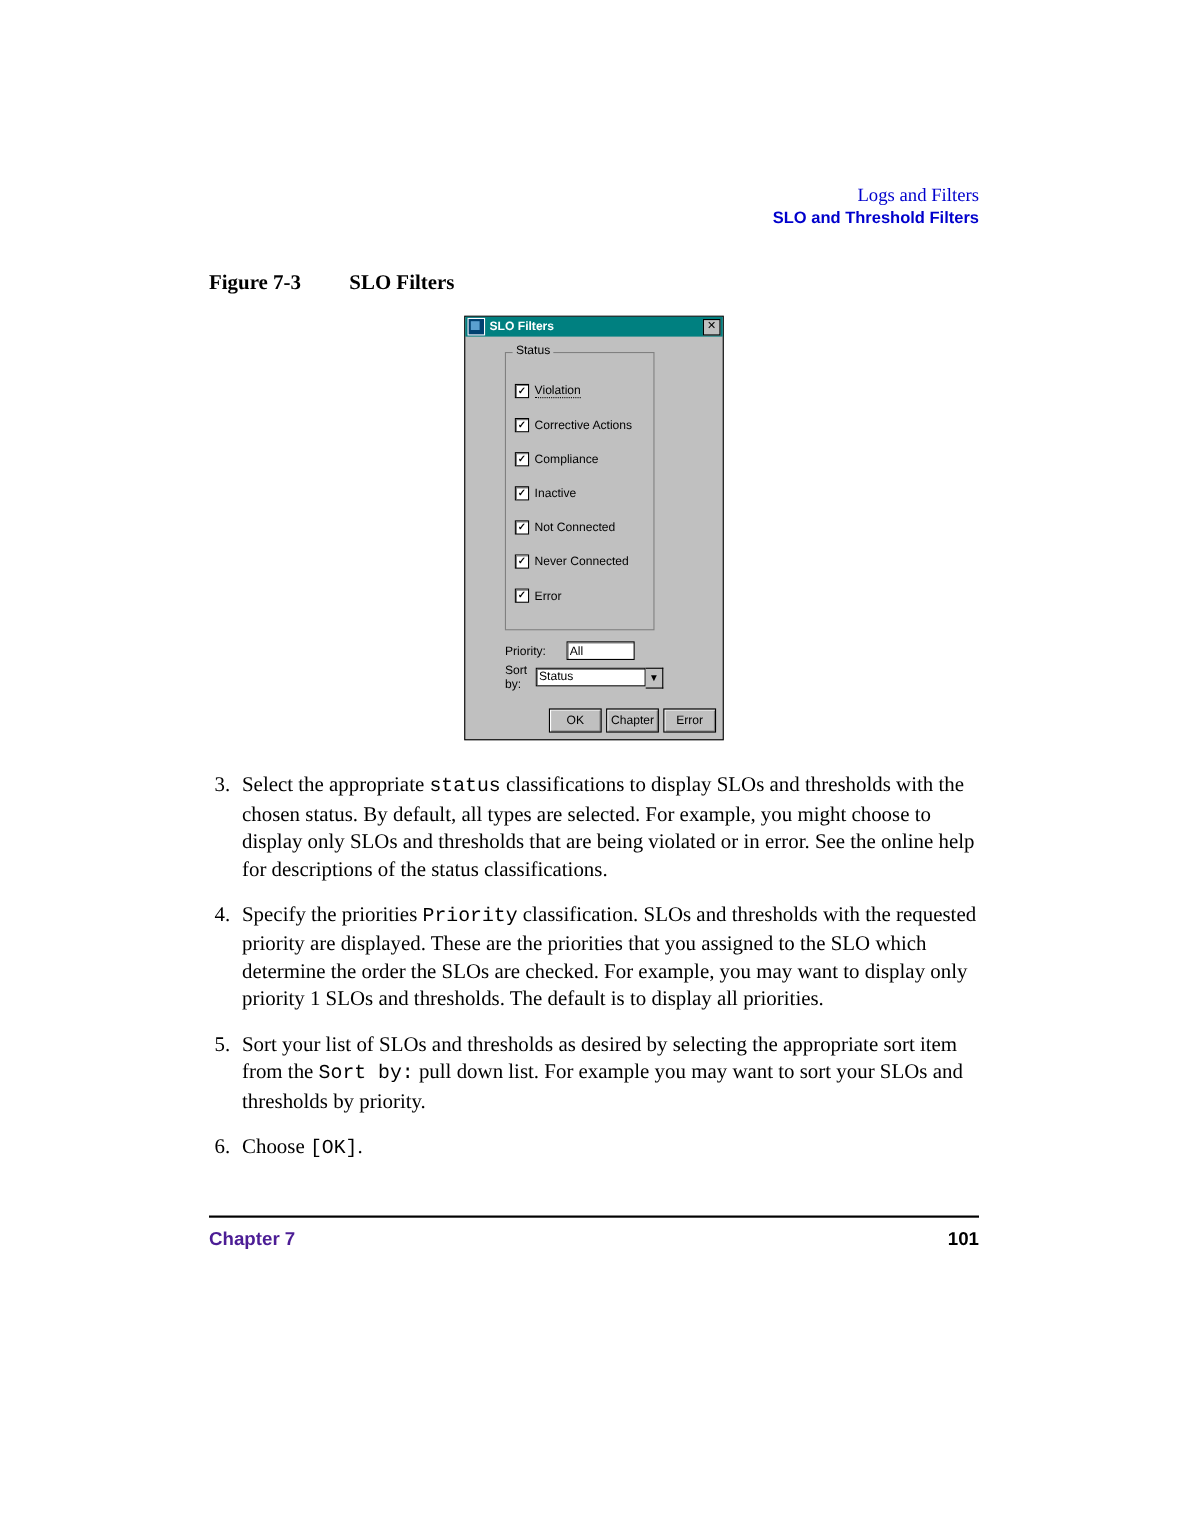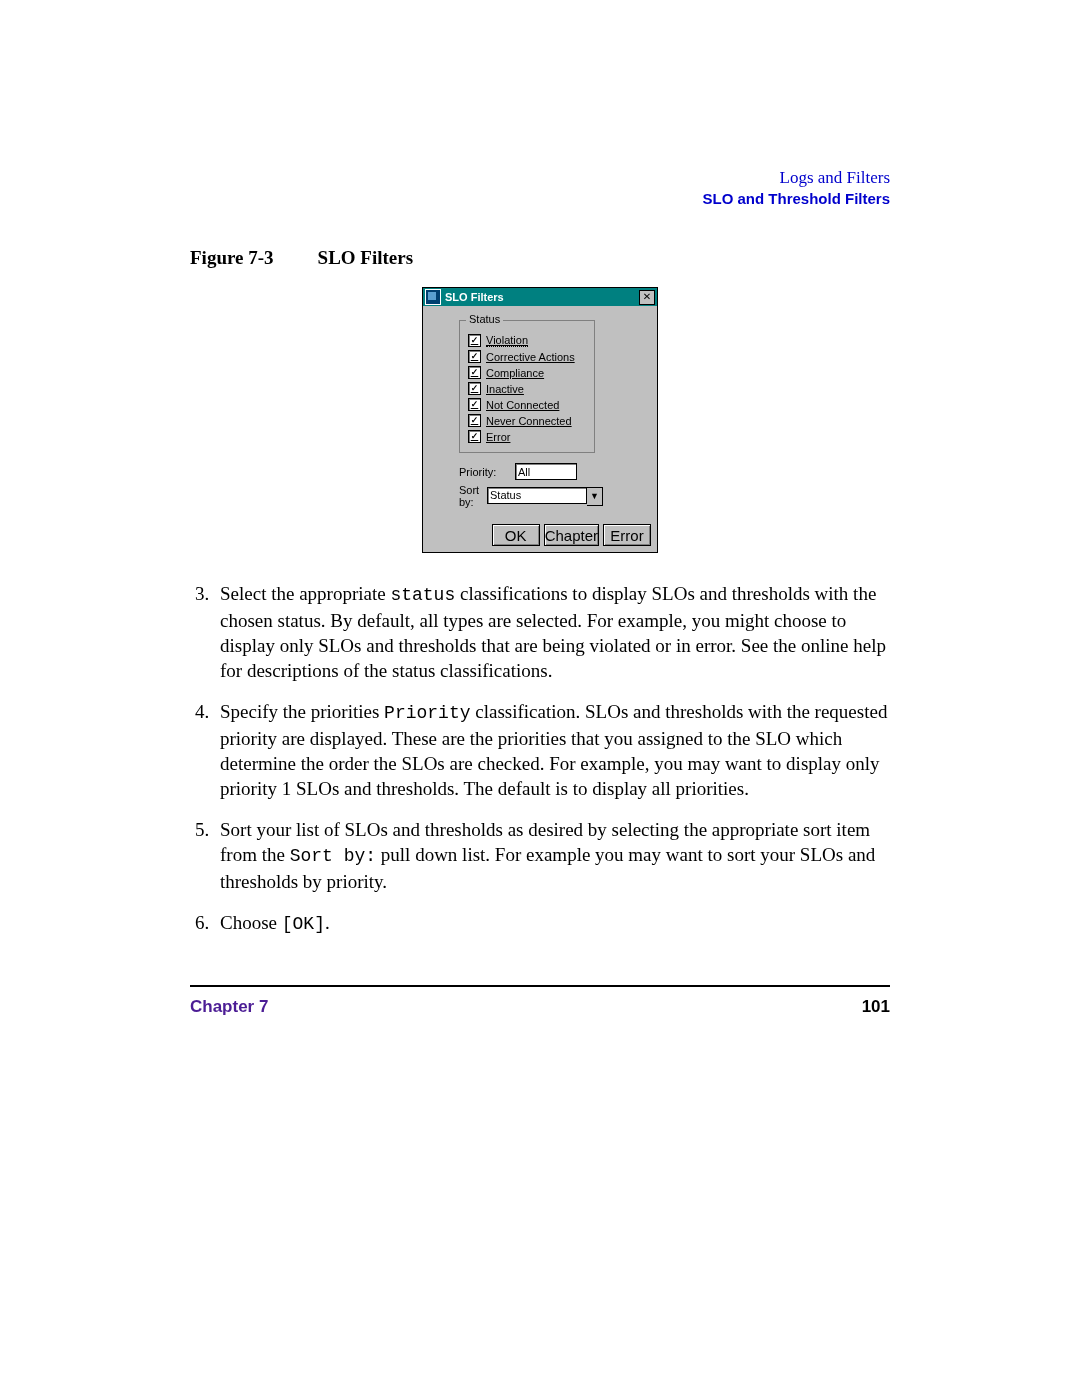--- a/index.html
+++ b/index.html
@@ -91,22 +91,21 @@
   .groupbox .legend {
     position: absolute;
     top: -8px; left: 6px;
     background: #c0c0c0;
     padding: 0 3px;
     font-size: 11px;
   }
   .chk-row {
     display: flex;
     align-items: flex-end;
-    margin: 3px 0;
-    text-decoration: underline;
+    margin: 18px 0;
   }
   .chk {
     width: 11px; height: 11px;
     border: 1px solid #000;
     background: #fff;
     margin-right: 5px;
     box-shadow: inset 1px 1px 0 #808080;
     display:flex; align-items:center; justify-content:center;
     font-size: 9px; line-height: 9px;
     font-family: Arial, sans-serif;
@@ -141,21 +140,21 @@
     justify-content:flex-end;
     gap:4px;
     padding:6px;
   }
   .wbtn {
     min-width:46px;
     height:20px;
     border:1px solid #000;
     background:#c0c0c0;
     display:flex; align-items:center; justify-content:center;
-    font-size:15px;
+    font-size:11px;
     box-shadow: inset 1px 1px 0 #fff, inset -1px -1px 0 #808080;
   }
 
   
   ol.steps {
     margin: 0 0 0 24px;
     padding: 0;
     font-family: "New Century Schoolbook", "Times New Roman", serif;
     font-size: 19px;
     line-height: 1.32;

